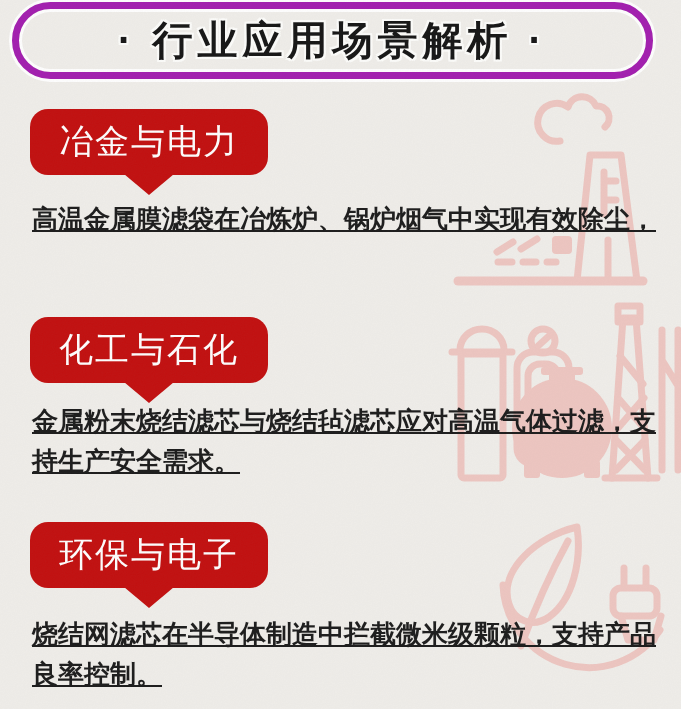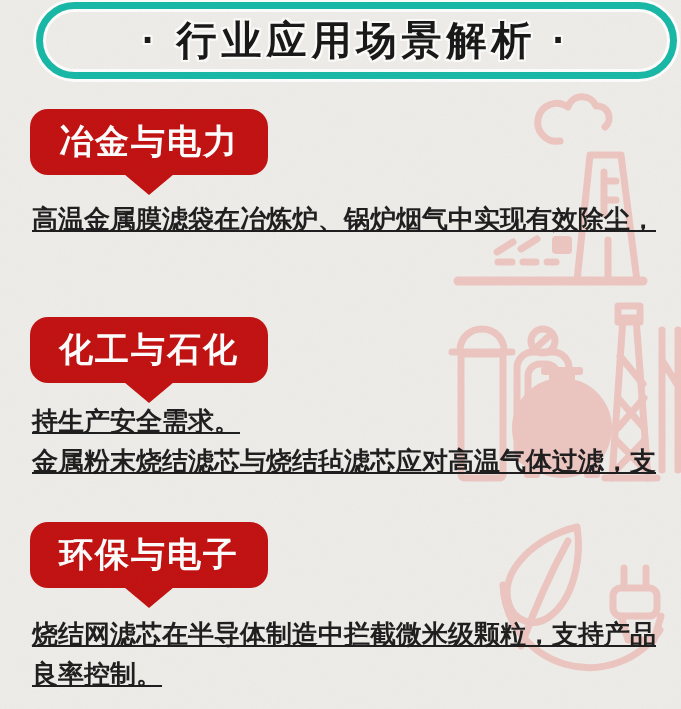--- a/index.html
+++ b/index.html
@@ -19,39 +19,39 @@
     pointer-events:none;
   }
   
   .grain{
     position:absolute;inset:0;z-index:6;
     pointer-events:none;opacity:.55;
   }
   
   .header-pill{
     position:absolute;z-index:3;
-    left:36px;top:2px;width:641px;height:77px;
+    left:12px;top:2px;width:641px;height:77px;
     box-sizing:border-box;
-    border:7px solid #14b8a6;
+    border:7px solid #a21caf;
     border-radius:44px;
     box-shadow:0 0 0 3px #ffffff, inset 0 0 0 3px #ffffff;
     display:flex;align-items:center;justify-content:center;
   }
   .header-title{
     font-size:40px;font-weight:bold;color:#141414;
     letter-spacing:5px;white-space:nowrap;
     text-shadow:-2px -2px 0 #fdfdfb,2px -2px 0 #fdfdfb,-2px 2px 0 #fdfdfb,2px 2px 0 #fdfdfb,0 2px 0 #fdfdfb,0 -2px 0 #fdfdfb,2px 0 0 #fdfdfb,-2px 0 0 #fdfdfb;
   }
   
   .badge{
     position:absolute;z-index:4;left:30px;
     height:66px;padding:0 29px;
     display:flex;align-items:center;
     background:#c20d0d;color:#ffffff;
-    font-size:34px;font-weight:bold;letter-spacing:2px;
+    font-size:34px;font-weight:normal;letter-spacing:2px;
     border-radius:18px;white-space:nowrap;
   }
   .badge::after{
     content:"";position:absolute;
     left:50%;bottom:-20px;margin-left:-25px;
     width:0;height:0;
     border-left:25px solid transparent;
     border-right:25px solid transparent;
     border-top:21px solid #c20d0d;
   }
@@ -123,22 +123,22 @@
     <span>冶金与电力</span>
   </div>
   <div class="body-text body-1">
     <div>高温金属膜滤袋在冶炼炉、锅炉烟气中实现有效除尘，</div>
   </div>
 
   <div class="badge badge-2">
     <span>化工与石化</span>
   </div>
   <div class="body-text body-2">
+    <div>金属粉末烧结滤芯与烧结毡滤芯应对高温气体过滤，支</div>
     <div>持生产安全需求。</div>
-    <div>金属粉末烧结滤芯与烧结毡滤芯应对高温气体过滤，支</div>
   </div>
 
   <div class="badge badge-3">
     <span>环保与电子</span>
   </div>
   <div class="body-text body-3">
     <div>烧结网滤芯在半导体制造中拦截微米级颗粒，支持产品</div>
     <div>良率控制。</div>
   </div>
 

